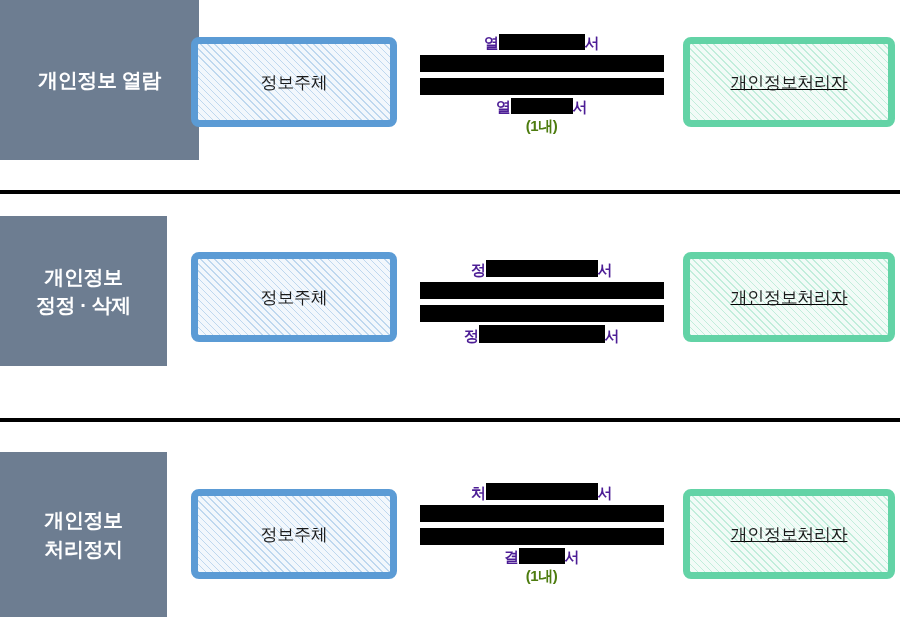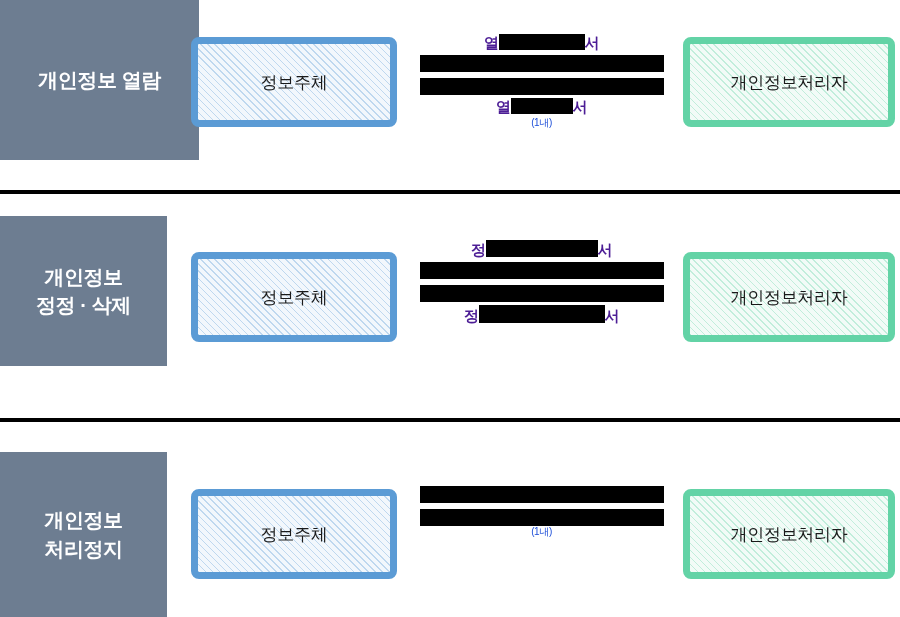--- a/index.html
+++ b/index.html
@@ -104,20 +104,21 @@
   .entity-controller {
     border: 7px solid #63d3a6;
     background-color: #f2fbf7;
     background-image: repeating-linear-gradient(
       45deg,
       rgba(99,211,166,0.34) 0px,
       rgba(99,211,166,0.34) 1px,
       rgba(255,255,255,0) 1px,
       rgba(255,255,255,0) 5px
     );
+    text-decoration: underline;
   }
   .row-1 .entity-controller { left: 683px; top: 37px; width: 212px; height: 90px; }
   .row-2 .entity-controller { left: 683px; top: 58px; width: 212px; height: 90px; }
   .row-3 .entity-controller { left: 683px; top: 67px; width: 212px; height: 90px; }
 
   
   .flow {
     position: absolute;
     left: 400px;
     width: 283px;
@@ -134,23 +135,23 @@
     white-space: nowrap;
   }
   .flow-label .redacted {
     display: inline-block;
     background: #000000;
     color: transparent;
     vertical-align: -2px;
     border-radius: 0;
   }
   .flow-sub {
-    font-size: 10px;
-    font-weight: 400;
-    color: #1d4ed8;
+    font-size: 15px;
+    font-weight: 700;
+    color: #4d7c0f;
     line-height: 1.22;
     letter-spacing: -0.4px;
     white-space: nowrap;
   }
 
   
   .arrow-bar {
     height: 17px;
     background: #000000;
     margin: 0 auto;
@@ -213,21 +214,21 @@
 
     <div class="entity entity-subject">
       <span class="entity-label">정보주체</span>
     </div>
 
     <div class="entity entity-controller">
       <span class="entity-label">개인정보처리자</span>
     </div>
   </div>
 
-  <div class="flow" style="top:240px;">
+  <div class="flow" style="top:260px;">
     <div class="flow-label flow-label-top">
       <span>정</span><span class="redacted rb-xl"></span><span>서</span>
     </div>
 
     <div class="arrow-bar arrow-forward"></div>
     <div class="arrow-bar arrow-backward"></div>
 
     <div class="flow-label flow-label-bottom">
       <span>정</span><span class="redacted rb-blk" style="width:126px;"></span><span>서</span>
     </div>
@@ -248,22 +249,28 @@
     <div class="entity entity-subject">
       <span class="entity-label">정보주체</span>
     </div>
 
     <div class="entity entity-controller">
       <span class="entity-label">개인정보처리자</span>
     </div>
   </div>
 
   <div class="flow" style="top:483px;">
+    <div class="flow-label flow-label-top">
+      <span>처</span><span class="redacted rb-xl"></span><span>서</span>
+    </div>
 
     <div class="arrow-bar arrow-forward"></div>
     <div class="arrow-bar arrow-backward"></div>
 
+    <div class="flow-label flow-label-bottom">
+      <span>결</span><span class="redacted rb-sm"></span><span>서</span>
+    </div>
     <div class="flow-sub">
       <span>(1</span><span class="redacted rb-sm"></span><span>내)</span>
     </div>
   </div>
 
 </div>
 
 </body></html>

